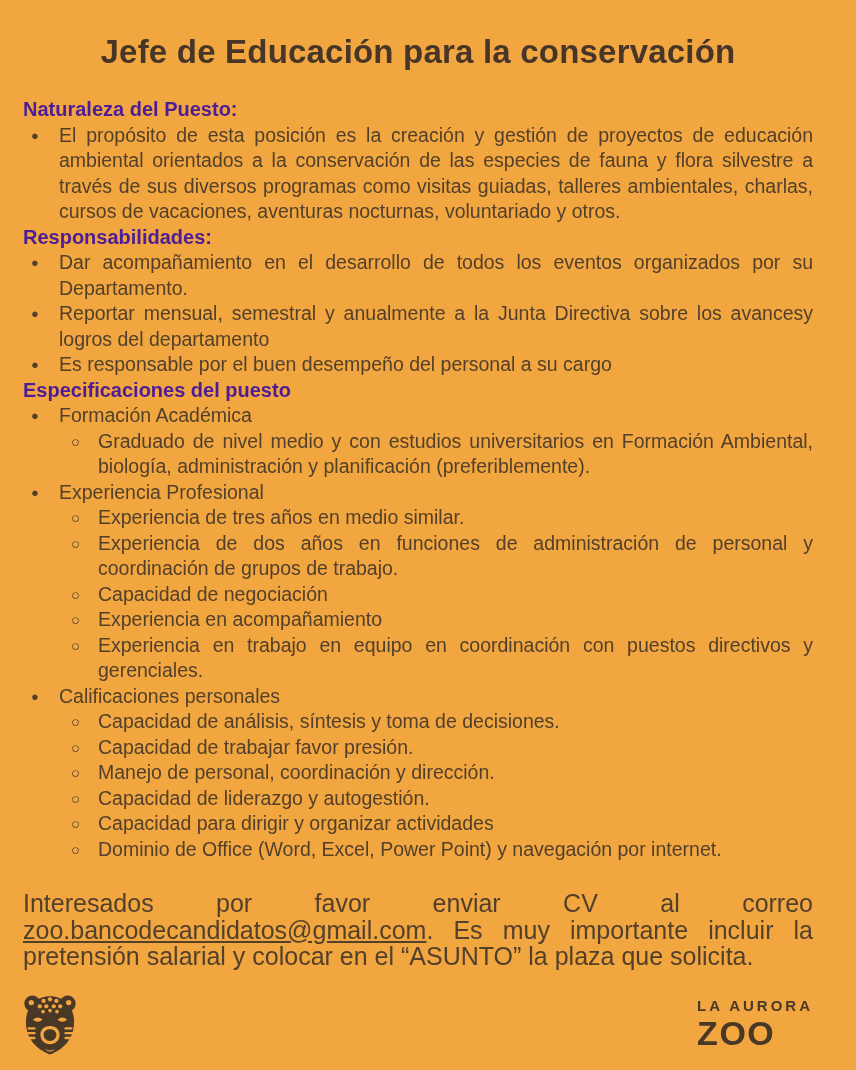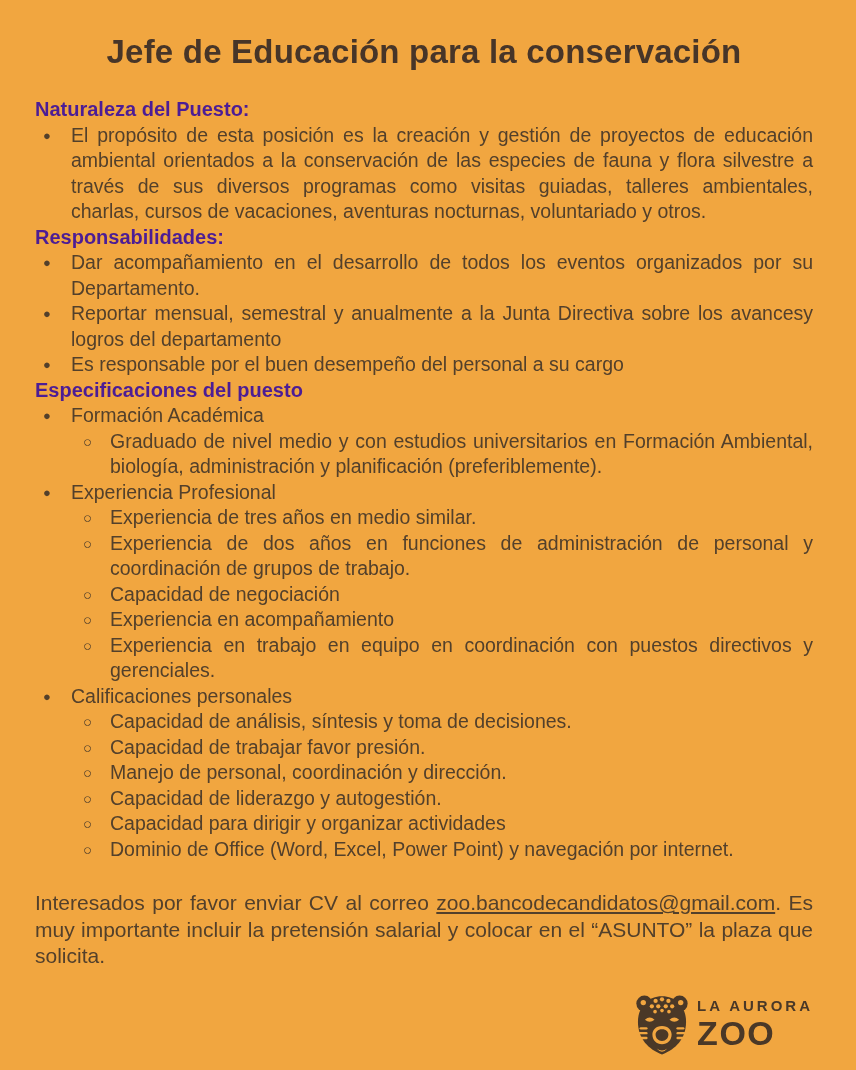--- a/index.html
+++ b/index.html
@@ -1,38 +1,38 @@
 <!DOCTYPE html>
 <html lang="es"><head>
 <meta charset="utf-8">
 <style>
   html,body{margin:0;padding:0;}
   body{
     width:856px;height:1070px;overflow:hidden;
     background:#F1A640;color:#53402B;
     font-family:"Liberation Sans","DejaVu Sans",sans-serif;
   }
-  .page{padding:26px 43px 0 35px;box-sizing:border-box;width:856px;height:826px;}
+  .page{padding:26px 43px 0 23px;box-sizing:border-box;width:856px;height:826px;}
   .title{
     font-size:33px;font-weight:bold;text-align:center;color:#473528;
     margin:6px 0 25px 0;letter-spacing:.2px;line-height:40px;
   }
   .heading{font-weight:bold;font-size:20px;line-height:25.5px;color:#4c1d95;}
   .item{display:flex;font-size:19.5px;line-height:25.5px;}
   .item .bullet{flex:0 0 auto;text-align:left;}
   .level1{padding-left:8px;}
   .level1 .bullet{width:28px;font-size:13px;}
   .level2{padding-left:48px;}
   .level2 .bullet{width:27px;font-size:15px;}
   .itext{flex:1 1 auto;text-align:justify;}
   .footer{
-    margin-top:28px;font-size:21px;line-height:26.5px;text-align:justify;
+    margin-top:28px;font-size:25px;line-height:26.5px;text-align:justify;
   }
   .footer a{color:inherit;text-decoration:underline;cursor:pointer;}
-  .logo{display:flex;align-items:center;justify-content:flex-end;margin-top:24px;gap:8px;}
+  .logo{display:flex;align-items:center;justify-content:space-between;margin-top:24px;gap:8px;}
   .logo svg{display:block;}
   .logo-text{display:flex;flex-direction:column;color:#4A3827;}
   .logo-line1{font-size:15px;font-weight:bold;letter-spacing:3px;line-height:18px;}
   .logo-line2{font-size:34px;font-weight:bold;letter-spacing:1.5px;line-height:40px;margin-top:-2px;}
 </style>
 </head>
 <body style="background-color: rgb(241, 166, 64); color: rgb(83, 64, 43);">
 
 <div class="page">
 

